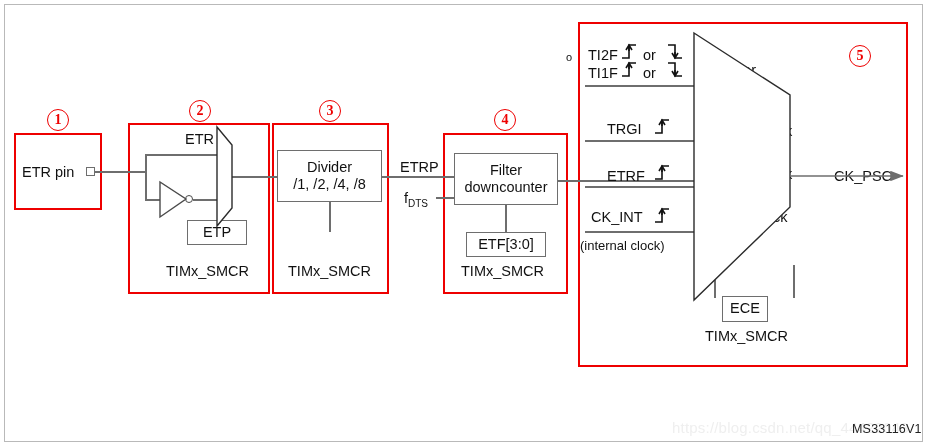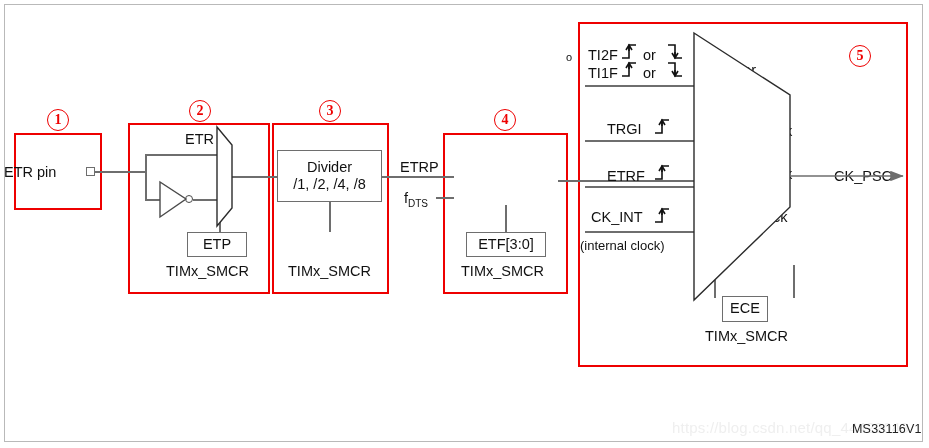--- a/index.html
+++ b/index.html
@@ -128,38 +128,38 @@
   <div class="grp" style="left:272px; top:123px; width:117px; height:171px;"></div>
   <div class="grp" style="left:443px; top:133px; width:125px; height:161px;"></div>
   <div class="grp" style="left:578px; top:22px; width:330px; height:345px;"></div>
 
   <div class="circnum" style="left:47px; top:109px;">1</div>
   <div class="circnum" style="left:189px; top:100px;">2</div>
   <div class="circnum" style="left:319px; top:100px;">3</div>
   <div class="circnum" style="left:494px; top:109px;">4</div>
   <div class="circnum" style="left:849px; top:45px;">5</div>
 
-  <div class="lbl" style="left:4px; top:164px;">ETR pin</div>
+  <div class="lbl" style="left:22px; top:164px;">ETR pin</div>
   <div class="pinsq" style="left:86px; top:167px;"></div>
   <div class="wire h" style="left:95px; top:171px; width:50px;"></div>
 
   <div class="lbl" style="left:185px; top:131px;">ETR</div>
 
   <div class="wire v" style="left:145px; top:154px; height:46px;"></div>
   <div class="wire h" style="left:145px; top:154px; width:72px;"></div>
   <div class="wire h" style="left:145px; top:199px; width:15px;"></div>
 
   <div class="bubble" style="left:185px; top:195px;"></div>
   <div class="wire h" style="left:193px; top:199px; width:24px;"></div>
 
   <div class="wire h" style="left:232px; top:176px; width:50px;"></div>
 
   <div class="wire v" style="left:219px; top:212px; height:20px;"></div>
 
-  <div class="blk" style="left:187px; top:232px; width:60px; height:25px;">
+  <div class="blk" style="left:187px; top:220px; width:60px; height:25px;">
     <span>ETP</span>
   </div>
   <div class="lbl" style="left:166px; top:263px;">TIMx_SMCR</div>
 
   <div class="lbl" style="left:221px; top:146px;">0</div>
   <div class="lbl" style="left:221px; top:190px;">1</div>
 
   <div class="blk" style="left:277px; top:150px; width:105px; height:52px;">
     <span>Divider</span>
     <span>/1, /2, /4, /8</span>
@@ -168,20 +168,24 @@
   <div class="lbl" style="left:288px; top:263px;">TIMx_SMCR</div>
 
   <div class="wire h" style="left:382px; top:176px; width:72px;"></div>
 
   <div class="lbl" style="left:400px; top:159px;">ETRP</div>
   <div class="lbl" style="left:404px; top:190px;">
     <span>f</span><span class="sub">DTS</span>
   </div>
   <div class="wire h" style="left:436px; top:197px; width:18px;"></div>
 
+  <div class="blk" style="left:454px; top:153px; width:104px; height:52px;">
+    <span>Filter</span>
+    <span>downcounter</span>
+  </div>
   <div class="wire v" style="left:505px; top:205px; height:27px;"></div>
   <div class="blk" style="left:466px; top:232px; width:80px; height:25px;">
     <span>ETF[3:0]</span>
   </div>
   <div class="lbl" style="left:461px; top:263px;">TIMx_SMCR</div>
 
   <div class="wire h" style="left:558px; top:180px; width:136px;"></div>
 
   <div class="smallo" style="left:566px; top:51px;">o</div>
 

